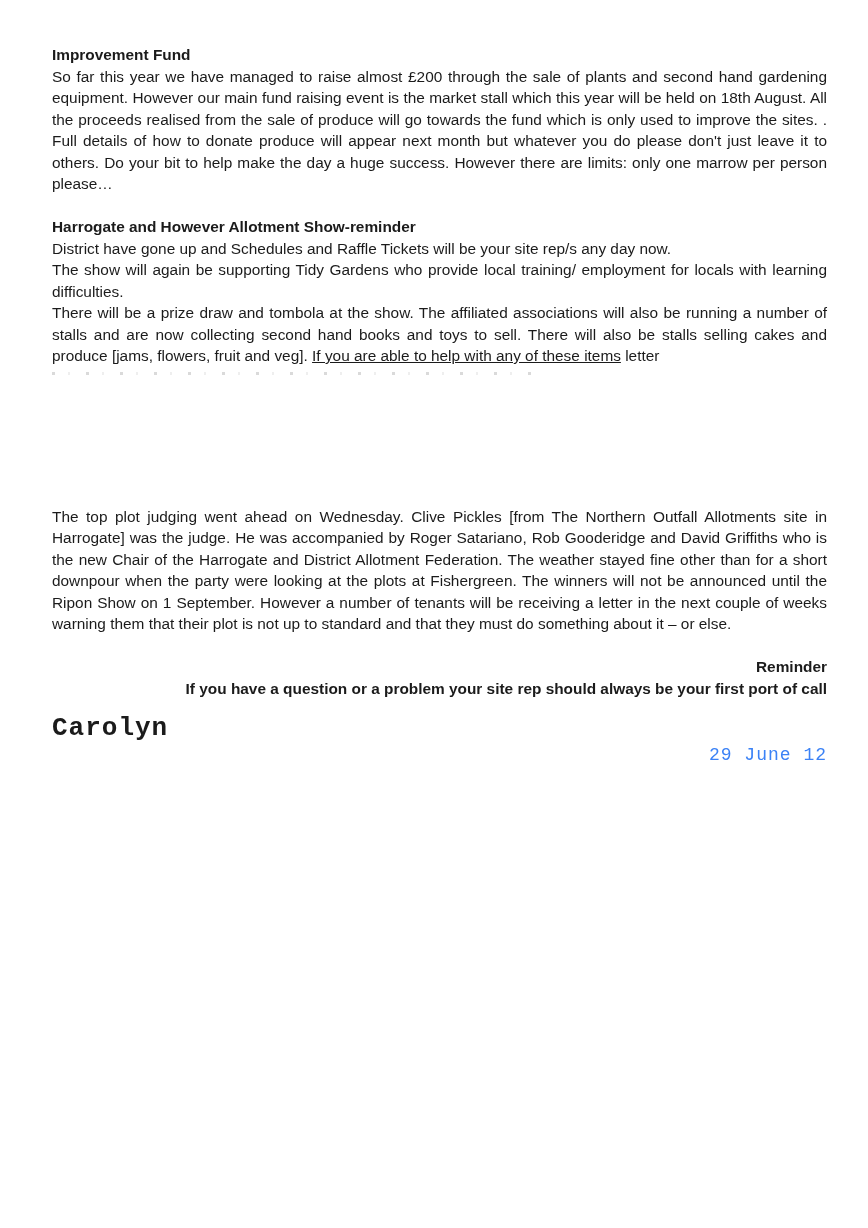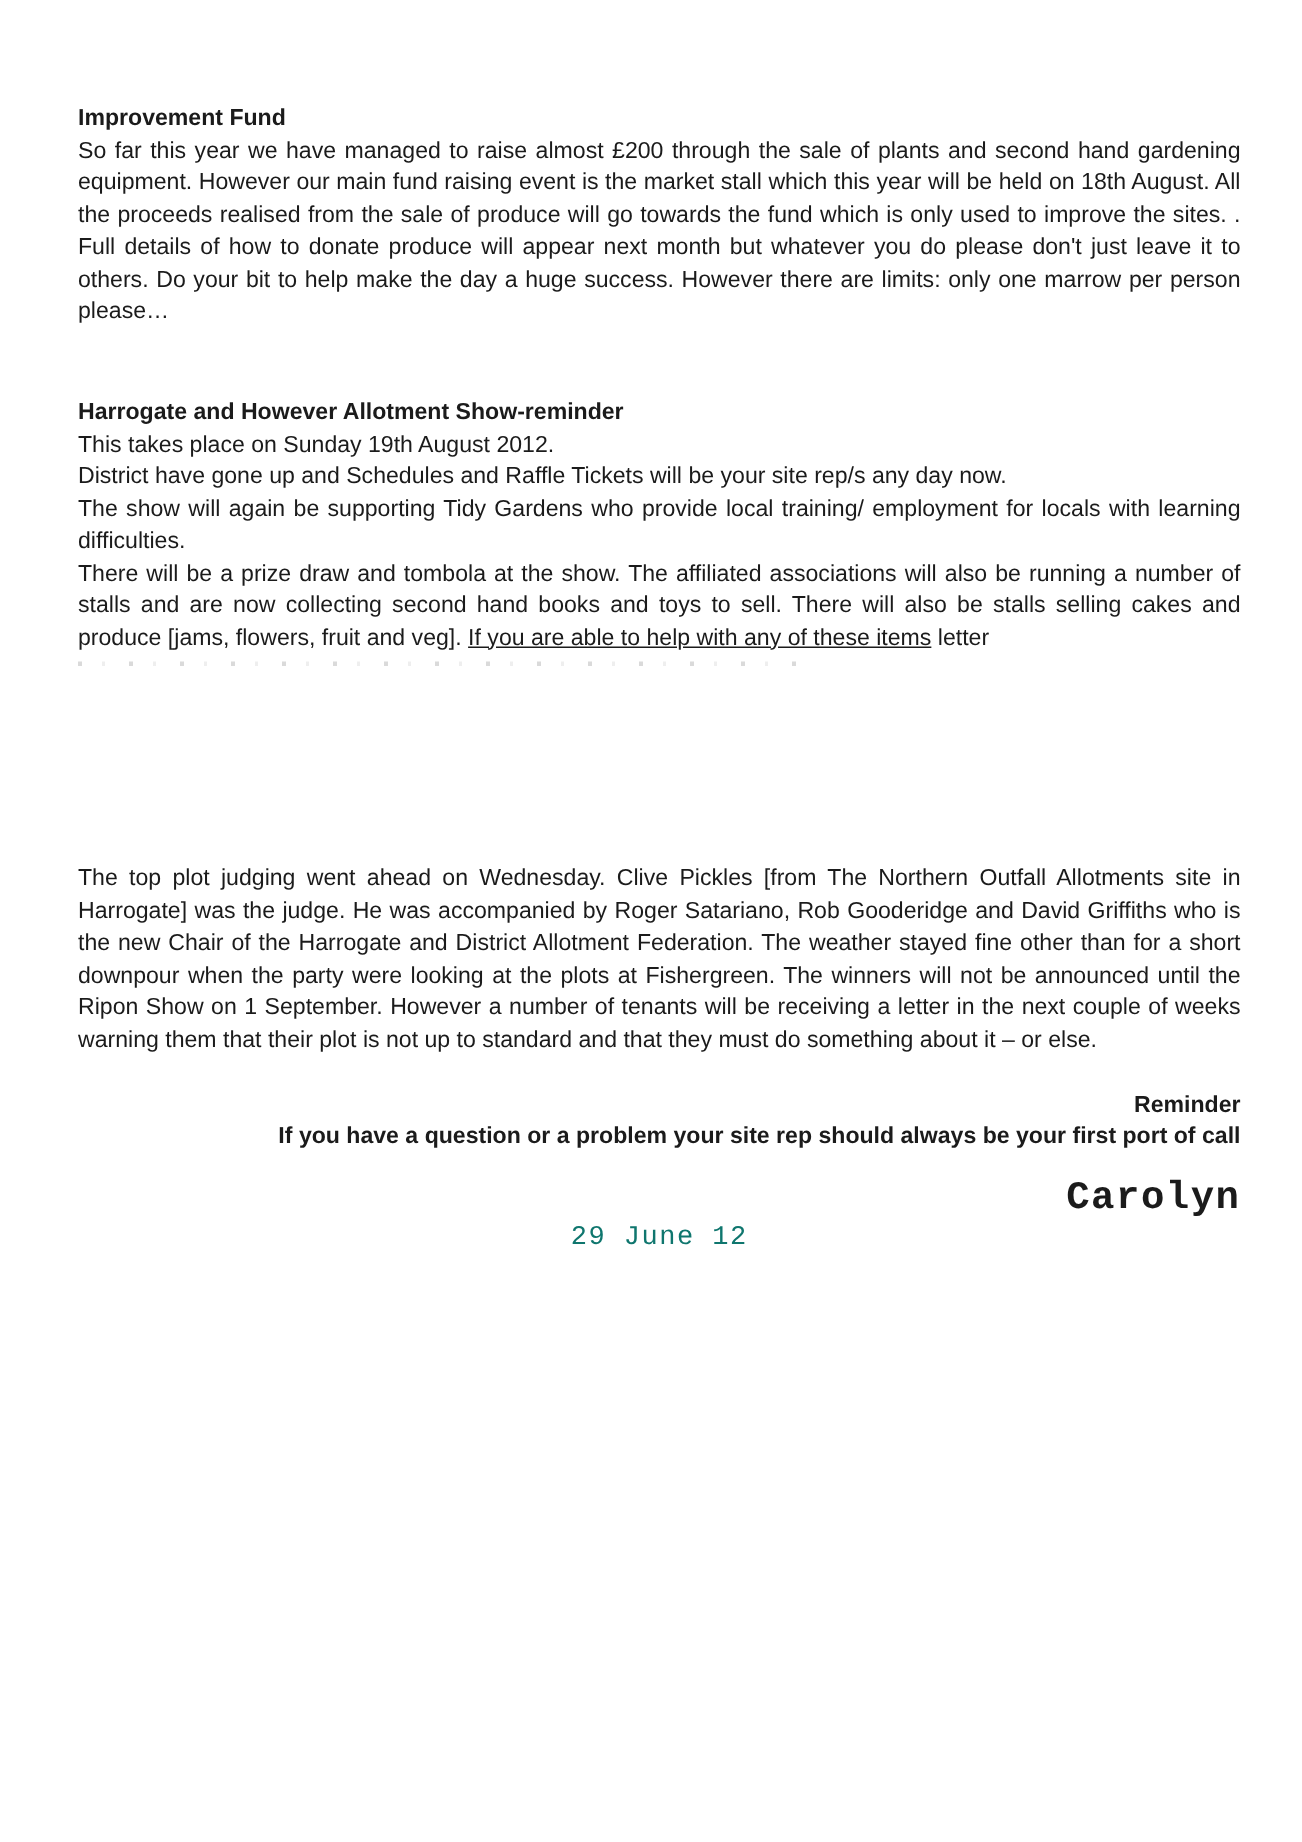--- a/index.html
+++ b/index.html
@@ -16,21 +16,20 @@
     padding: 44px 41px 0 52px;
     font-family: "Liberation Sans", sans-serif;
     font-size: 15.4px;
     line-height: 21.5px;
     color: #1b1b1b;
     overflow: hidden;
   }
   .heading {
     font-weight: bold;
     text-align: left;
-    margin-top: 24px;
   }
   p {
     margin: 0;
     text-align: justify;
   }
   .blank-line { height: 21.5px; }
   .underlined { text-decoration: underline; }
   sup.ord {
     font-size: 10px;
     line-height: 0;
@@ -53,47 +52,46 @@
     font-weight: bold;
   }
   .reminder-block p { text-align: right; }
   .signature-gap { height: 14px; }
   .signature-name {
     font-family: "Liberation Mono", monospace;
     font-weight: bold;
     font-size: 26px;
     line-height: 30px;
     letter-spacing: 1px;
-    text-align: right;
+    text-align: left;
   }
   .signature-date {
     font-family: "Liberation Mono", monospace;
     font-weight: normal;
     font-size: 18px;
     line-height: 25px;
     letter-spacing: 1px;
-    color: #0f766e;
-    text-align: center;
+    color: #3b82f6;
+    text-align: right;
   }
 </style>
 </head>
 <body>
 
 <div class="page">
 
   <div class="section">
     <div class="heading">Improvement Fund</div>
     <p>So far this year we have managed to raise almost £200 through the sale of plants and second hand gardening equipment. However our main fund raising event is the market stall which this year will be held on 18th August.  All the proceeds realised from the sale of produce will go towards the fund which is only used to improve the sites. .  Full details of how to donate produce will appear next month but whatever you do please don't just leave it to others. Do your bit to help make the day a huge success. However there are limits: only one marrow per person please…</p>
   </div>
 
   <div class="blank-line"></div>
 
   <div class="section">
     <div class="heading">Harrogate and However Allotment Show-reminder</div>
-    <p>This  takes place on Sunday 19th August 2012.</p>
     <p>District have gone up and Schedules and Raffle Tickets will be your site rep/s any day now.</p>
     <p>The show will again be supporting Tidy Gardens who provide local training/ employment for locals with learning difficulties.</p>
     <p><span>There will be a prize draw and tombola at the show.  The affiliated associations will also be running a number of stalls and are now collecting second hand books and toys to sell. There will also be stalls selling cakes and produce [jams, flowers, fruit and veg].  </span><span class="underlined">If you are able to help with any of these items</span><span> letter</span></p>
     <div class="clipped-remnant"></div>
   </div>
 
   <div class="photo-gap"></div>
 
   <div class="section">
     <p>The top plot judging went ahead on Wednesday.  Clive Pickles [from The Northern Outfall Allotments site in Harrogate] was the judge.  He was accompanied by Roger Satariano, Rob Gooderidge and David Griffiths who is the new Chair of the Harrogate and District Allotment Federation.  The weather stayed fine other than for a short downpour when the party were looking at the plots at Fishergreen.  The winners will not be announced until the Ripon Show on 1 September.   However a number of tenants will be receiving a letter in the next couple of weeks warning them that their plot is not up to standard and that they must do something about it – or else.</p>

